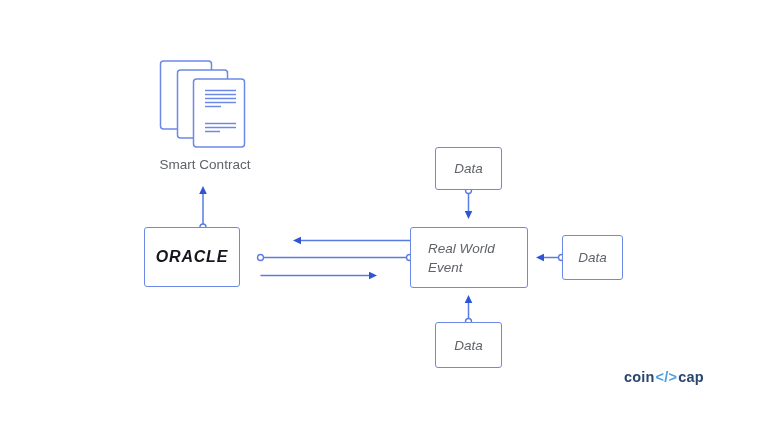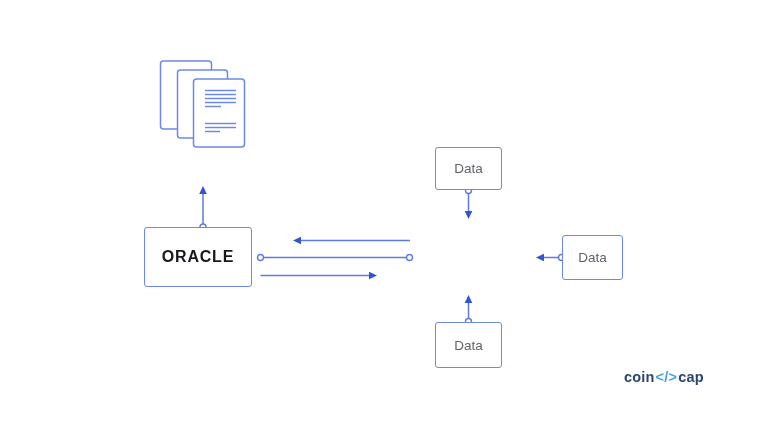--- a/index.html
+++ b/index.html
@@ -37,27 +37,28 @@
 
   .node {
     position: absolute;
     background: #ffffff;
     border: 1.5px solid var(--box-border);
     border-radius: 3px;
     display: flex;
     align-items: center;
     justify-content: center;
     text-align: left;
+    font-style: italic;
   }
   .node-label {
     color: var(--gray);
     font-size: 13.5px;
     line-height: 19px;
   }
-  .oracle-node { left: 144px; top: 227px; width: 108px; height: 60px; }
+  .oracle-node { left: 144px; top: 227px; width: 96px; height: 60px; }
   .oracle-node .oracle-label {
     color: var(--oracle-text);
     font-size: 16px;
     font-weight: 700;
     letter-spacing: 0.8px;
   }
   .rwe-node { left: 410px; top: 227px; width: 118px; height: 61px; }
   .rwe-node .node-label { max-width: 82px; }
   .data-top-node    { left: 435px; top: 147px; width: 67px; height: 43px; }
   .data-right-node  { left: 562px; top: 235px; width: 61px; height: 45px; }
@@ -138,25 +139,29 @@
       <circle class="connector-dot" cx="561.5" cy="257.5" r="3"></circle>
     </g>
 
     <g>
       <line class="edge-line" x1="468.5" y1="319" x2="468.5" y2="302"></line>
       <path class="edge-head" d="M468.5 295 L472.3 303 L464.7 303 Z"></path>
       <circle class="connector-dot" cx="468.5" cy="321.5" r="3"></circle>
     </g>
   </svg>
 
+  <div class="smart-contract-label">Smart Contract</div>
 
   <div class="node oracle-node">
     <span class="oracle-label">ORACLE</span>
   </div>
 
+  <div class="node rwe-node">
+    <span class="node-label">Real World Event</span>
+  </div>
 
   <div class="node data-top-node">
     <span class="node-label">Data</span>
   </div>
 
   <div class="node data-right-node">
     <span class="node-label">Data</span>
   </div>
 
   <div class="node data-bottom-node">

